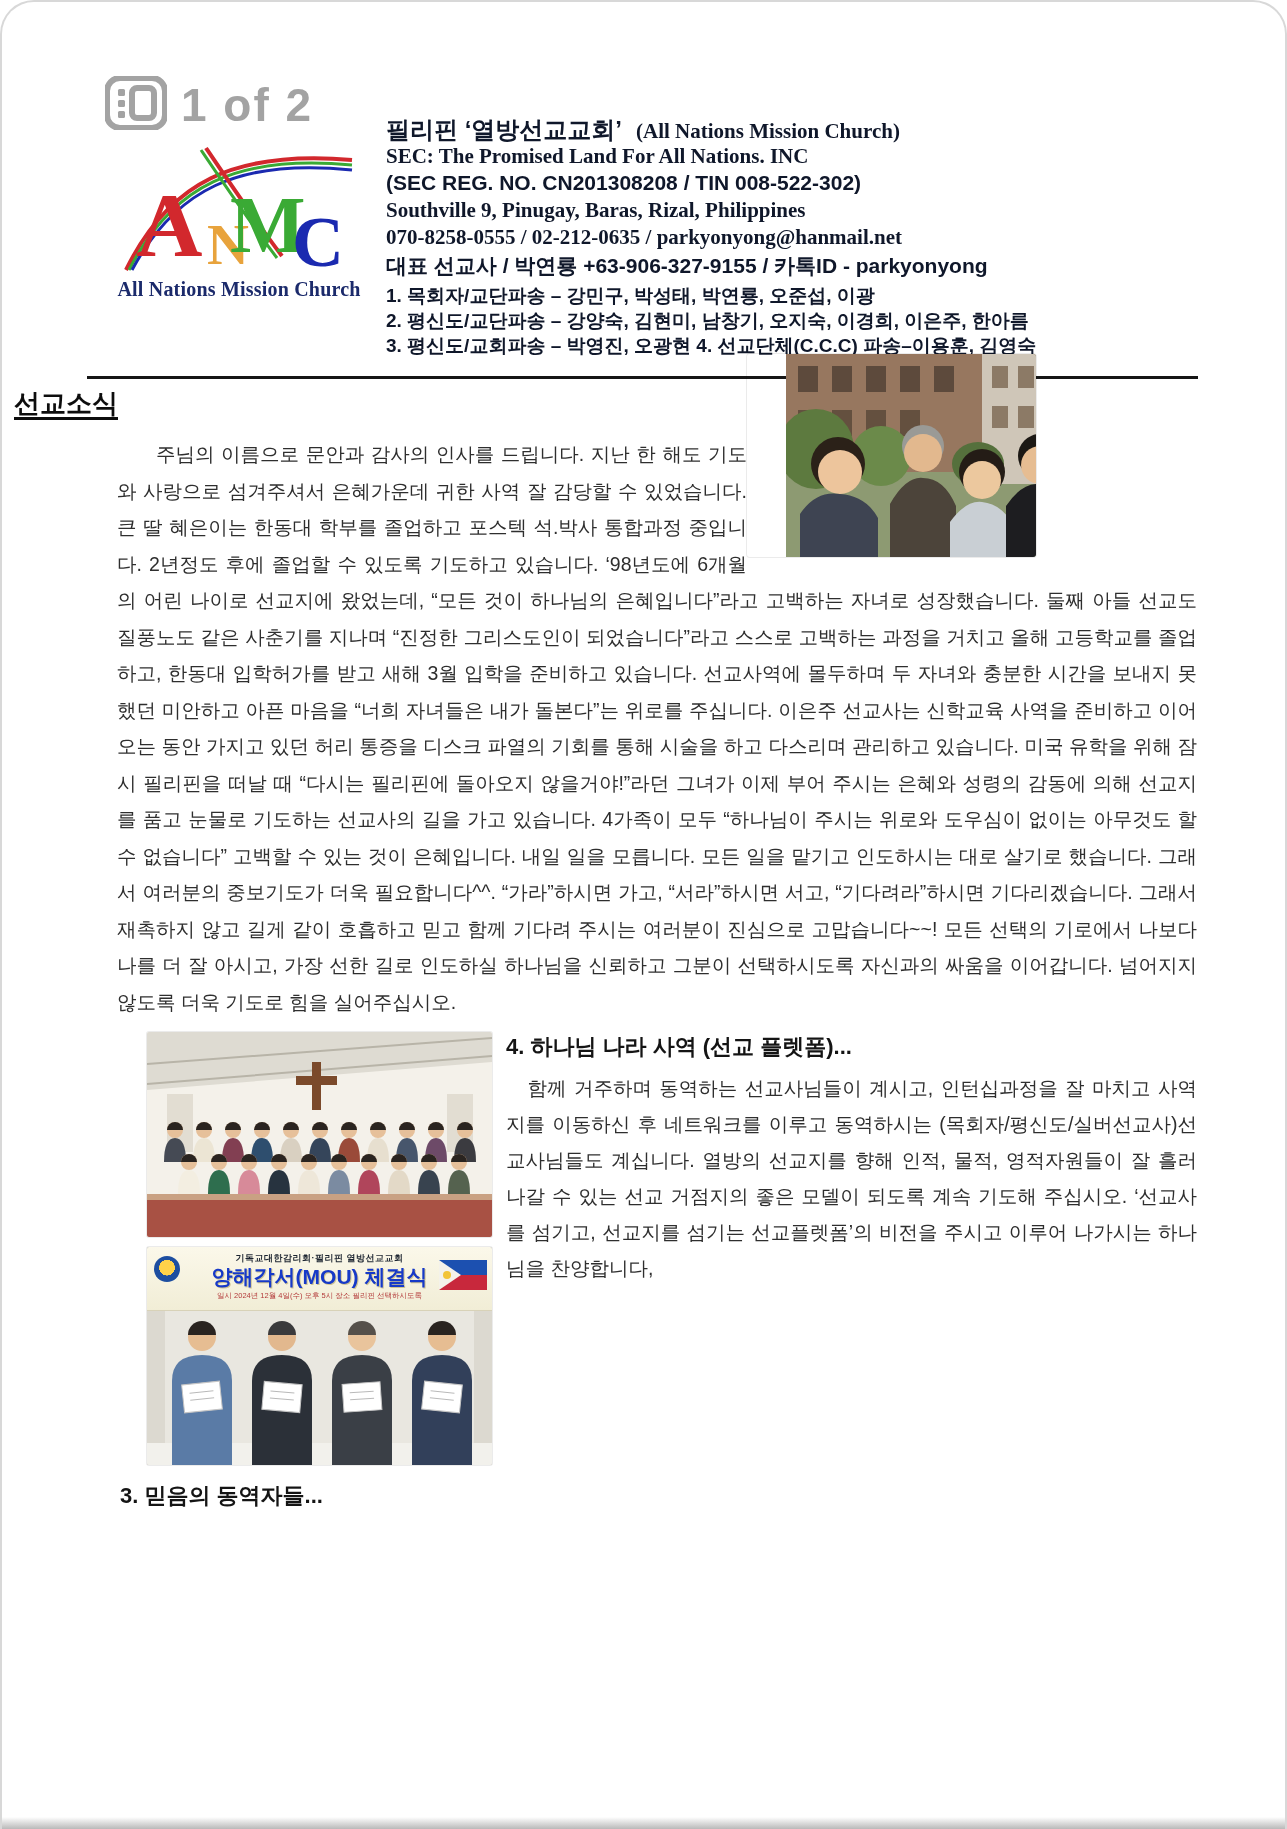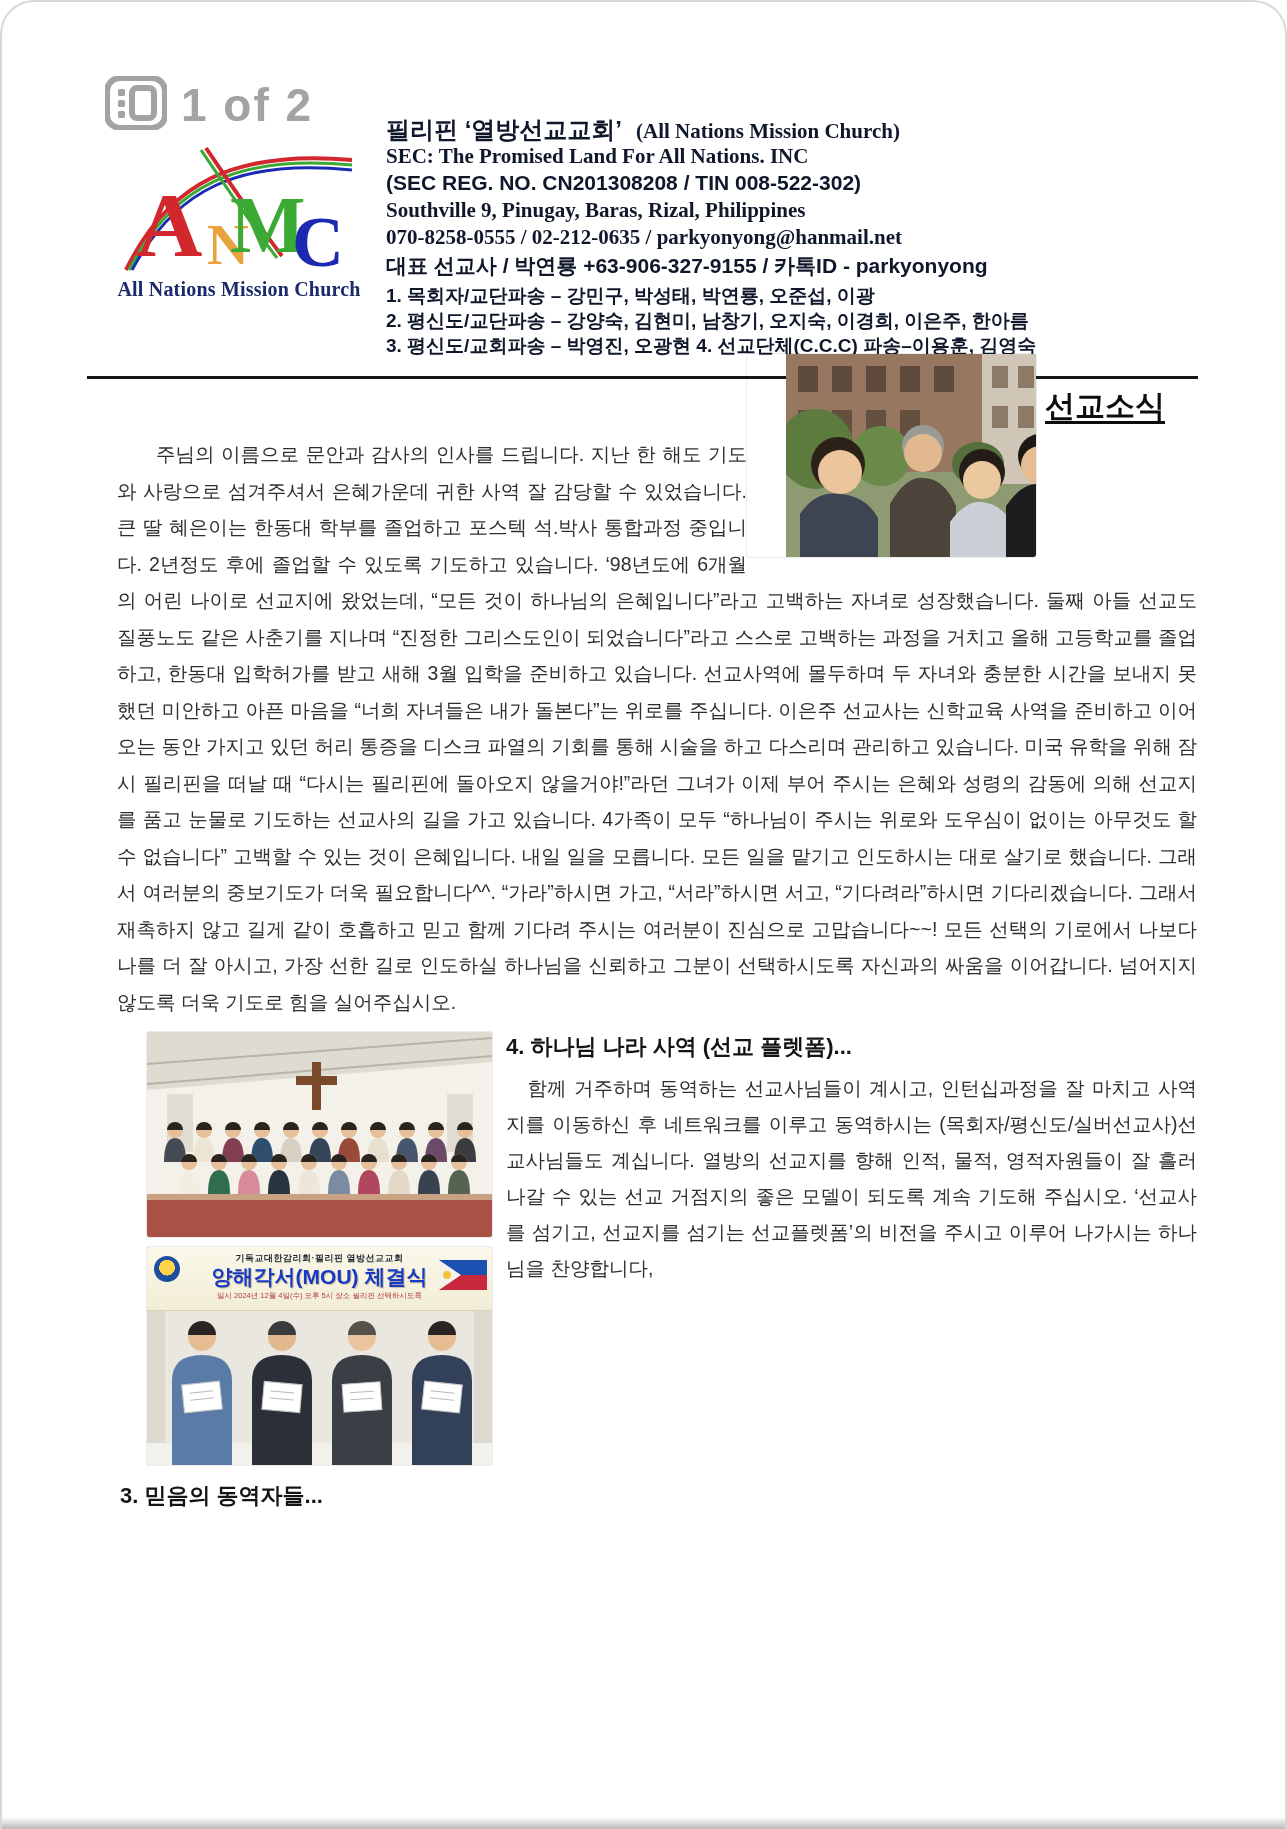--- a/index.html
+++ b/index.html
@@ -28,22 +28,22 @@
   .header-text{position:absolute;left:384px;top:88px;width:830px;color:#0f172a;margin-top:24px;}
   .hl{white-space:nowrap;}
   .hl1{font-size:24px;font-weight:bold;height:30px;}
   .hl1 .en{font-family:"Liberation Serif",serif;font-size:21px;margin-left:14px;}
   .hl-serif{font-family:"Liberation Serif",serif;font-weight:bold;font-size:21px;height:27px;}
   .hl-sans{font-weight:bold;font-size:21px;height:27px;}
   .hl-rep{font-weight:bold;font-size:21px;height:31px;}
   .hl-list{font-weight:bold;font-size:19px;height:25px;}
   
   .divider{position:absolute;left:85px;right:87px;top:374px;height:3px;background:#161616;}
-  .doc-title{position:absolute;left:12px;right:120px;top:384px;text-align:right;
-    font-size:30px;font-weight:bold;color:#0d0d0d;
+  .doc-title{position:absolute;left:12px;right:120px;top:384px;text-align:left;
+    font-size:26px;font-weight:bold;color:#0d0d0d;
     text-decoration:underline;text-decoration-thickness:2.5px;text-underline-offset:5px;}
   
   .content{position:absolute;left:115px;top:434px;width:1080px;}
   .s1-heading{font-size:23px;font-weight:bold;color:#141414;margin:0 0 10px 2px;}
   .s1-body{position:relative;margin:0;font-size:19.5px;line-height:36.5px;color:#2e2e2e;
     text-align:justify;text-indent:2em;}
   .wrap-spacer{float:right;width:450px;height:126px;}
   .family-photo{position:absolute;top:-82px;right:161px;width:289px;height:203px;
     border-radius:3px;overflow:hidden;box-shadow:0 0 0 1px rgba(0,0,0,.08);}
   

